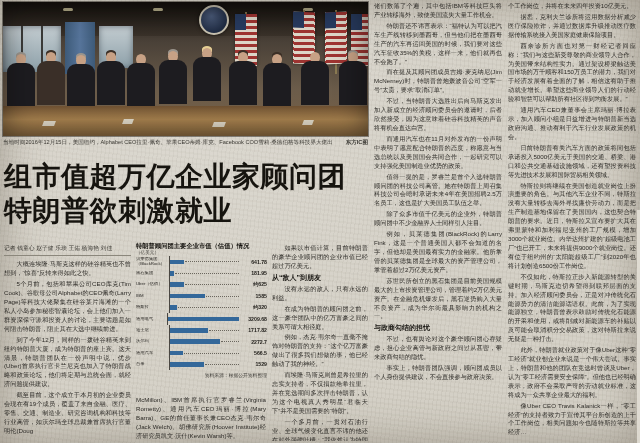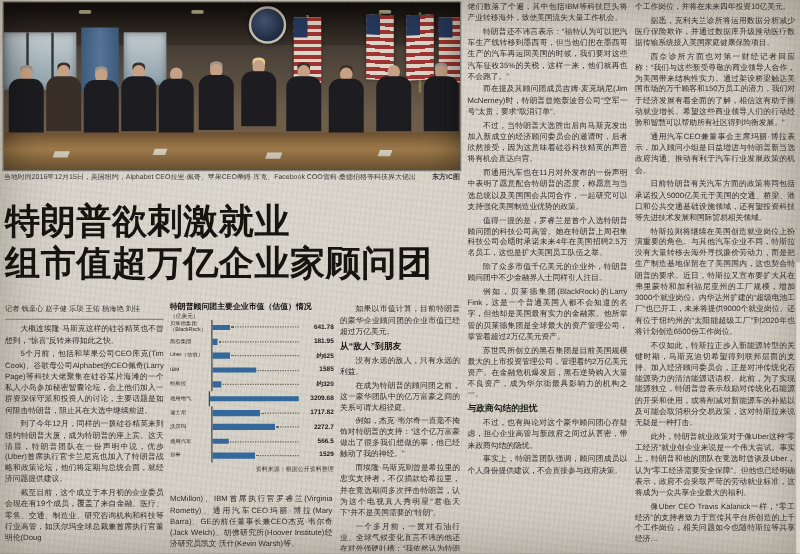--- a/index.html
+++ b/index.html
@@ -170,22 +170,22 @@
     <div class="paper-sheet" style="left:300px;bottom:11px;width:10px;height:5px"></div>
     <div class="ph-vignette"></div>
   </div>
 
   <div class="caption-row">
     <span class="cap">当地时间2016年12月15日，美国纽约，Alphabet CEO拉里·佩奇、苹果CEO蒂姆·库克、Facebook COO雪莉·桑德伯格等科技界大佬出席特朗普举办的圆桌会议</span>
     <span class="credit">东方IC图</span>
   </div>
 
   <div class="headline">
+    <div>组市值超万亿企业家顾问团</div>
     <div>特朗普欲刺激就业</div>
-    <div>组市值超万亿企业家顾问团</div>
   </div>
 
   <div class="col" id="col1">
     <div class="byline">记者 钱童心 赵子健 乐琰 王佑 杨海艳 刘佳</div>
     <p>大概连埃隆·马斯克这样的硅谷精英也不曾想到，“惊喜”反转来得如此之快。</p>
     <p>5个月前，包括和苹果公司CEO库克(Tim Cook)、谷歌母公司Alphabet的CEO佩奇(Larry Page)等科技大佬聚集在硅谷某片海滩的一个私人小岛参加秘密智囊论坛，会上他们加入一群资深保守派和投资人的讨论，主要话题是如何阻击特朗普，阻止其在大选中继续前进。</p>
     <p>到了今年12月，同样的一拨硅谷精英来到纽约特朗普大厦，成为特朗普的座上宾。这天清晨，特朗普团队在一份声明中说，优步(Uber)首席执行官卡兰尼克也加入了特朗普战略和政策论坛，他们将定期与总统会面，就经济问题提供建议。</p>
     <p>截至目前，这个成立于本月初的企业委员会现在有19个成员，覆盖了来自金融、医疗、零售、交通、制造业、研究咨询机构和科技等行业高管，如沃尔玛全球总裁兼首席执行官董明伦(Doug</p>
   </div>
 

